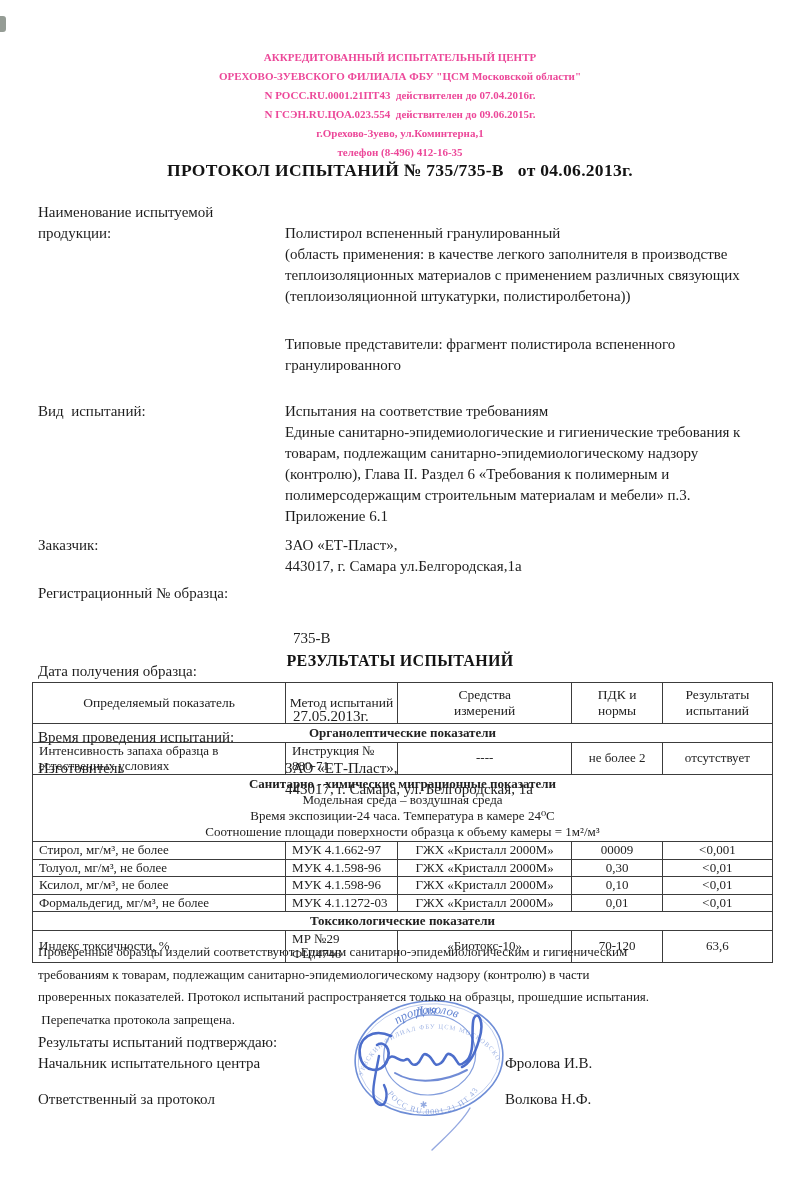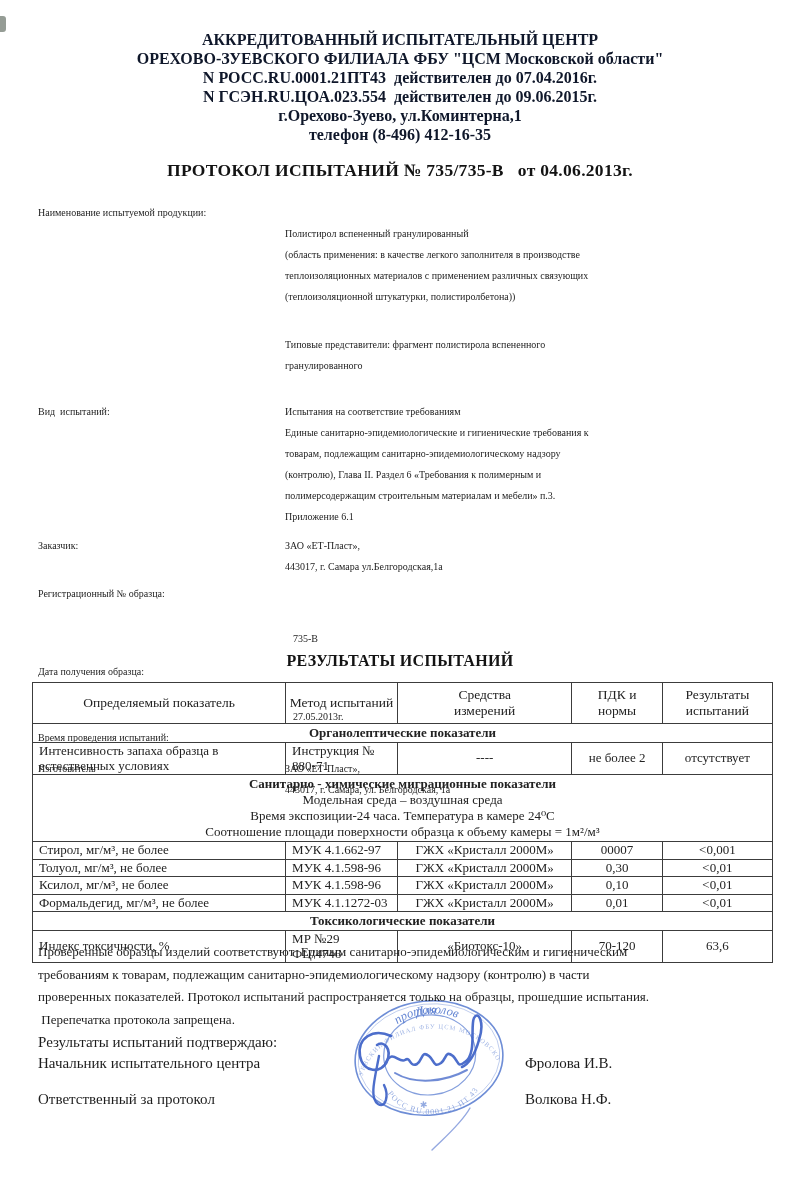--- a/index.html
+++ b/index.html
@@ -5,26 +5,26 @@
   html,body{margin:0;padding:0;}
   body{
     width:800px;height:1200px;background:#ffffff;
     font-family:"Liberation Serif","DejaVu Serif",serif;
     color:#1d1d1d;
     -webkit-font-smoothing:antialiased;
   }
   .page{position:relative;width:800px;height:1200px;overflow:hidden;background:#fff;}
   .scan-artifact{position:absolute;left:0;top:16px;width:6px;height:16px;background:#3e4a3e;opacity:.55;border-radius:0 3px 3px 0;}
 
-  .doc-header{position:absolute;left:0;top:30px;width:100%;text-align:center;
-    font-weight:bold;font-size:16px;line-height:19px;color:#0f172a;}
+  .doc-header{position:absolute;left:0;top:48px;width:100%;text-align:center;
+    font-weight:bold;font-size:11px;line-height:19px;color:#ec4899;}
   .doc-title{position:absolute;left:0;top:160px;width:100%;text-align:center;
     font-weight:bold;font-size:17.5px;color:#131313;letter-spacing:.3px;}
 
-  .fields{position:absolute;left:38px;top:202px;width:724px;font-size:10px;line-height:21px;}
+  .fields{position:absolute;left:38px;top:202px;width:724px;font-size:15px;line-height:21px;}
   .field-row{display:flex;align-items:flex-start;}
   .field-label{width:247px;flex:none;white-space:pre-line;}
   .field-value{flex:1;white-space:pre-line;}
   .field-value.indent{padding-left:8px;margin-top:45px;}
   .para2{margin-top:6px;white-space:pre-line;}
   .mb4{margin-bottom:4px;}.mb6{margin-bottom:6px;}.mb8{margin-bottom:8px;}
   .mb10{margin-bottom:10px;}.mb12{margin-bottom:12px;}
 
   .results-title{position:absolute;left:0;top:652px;width:100%;text-align:center;
     font-weight:bold;font-size:16px;color:#131313;letter-spacing:.3px;}
@@ -36,21 +36,21 @@
     padding:4px 3px;line-height:16px;font-size:13.5px;}
   td.section-cell{text-align:center;padding:1px 2px;line-height:16px;}
   .section-title{font-weight:bold;}
   .section-sub{font-weight:normal;}
   td.data-cell{padding:1px 6px;line-height:14.5px;white-space:pre-line;vertical-align:middle;}
 
   .conclusion{position:absolute;left:38px;top:941px;width:724px;
     font-size:13px;line-height:22.5px;white-space:pre-line;}
 
   .signoff{position:absolute;left:38px;top:1032px;width:724px;font-size:15px;line-height:21px;}
-  .sign-row{display:flex;gap:20px;}
+  .sign-row{display:flex;}
   .sign-role{width:467px;flex:none;}
   .sign-name{flex:1;}
   .sign-gap{height:15px;}
 
   .stamp-wrap{position:absolute;left:329px;top:978px;width:210px;height:210px;
     mix-blend-mode:multiply;pointer-events:none;}
 </style>
 </head>
 <body>
 
@@ -155,21 +155,21 @@
             <div class="section-title">Санитарно - химические миграционные показатели</div>
             <div class="section-sub">Модельная среда – воздушная среда</div>
             <div class="section-sub">Время экспозиции-24 часа. Температура в камере 24⁰С</div>
             <div class="section-sub">Соотношение площади поверхности образца к объему камеры = 1м²/м³</div>
           </td>
         </tr>
         <tr>
           <td class="data-cell" style="text-align: left;">Стирол, мг/м³, не более</td>
           <td class="data-cell" style="text-align: left;">МУК 4.1.662-97</td>
           <td class="data-cell" style="text-align: center;">ГЖХ «Кристалл 2000М»</td>
-          <td class="data-cell" style="text-align: center;">00007</td>
+          <td class="data-cell" style="text-align: center;">00009</td>
           <td class="data-cell" style="text-align: center;">&lt;0,001</td>
         </tr>
         <tr>
           <td class="data-cell" style="text-align: left;">Толуол, мг/м³, не более</td>
           <td class="data-cell" style="text-align: left;">МУК 4.1.598-96</td>
           <td class="data-cell" style="text-align: center;">ГЖХ «Кристалл 2000М»</td>
           <td class="data-cell" style="text-align: center;">0,30</td>
           <td class="data-cell" style="text-align: center;">&lt;0,01</td>
         </tr>
         <tr>

